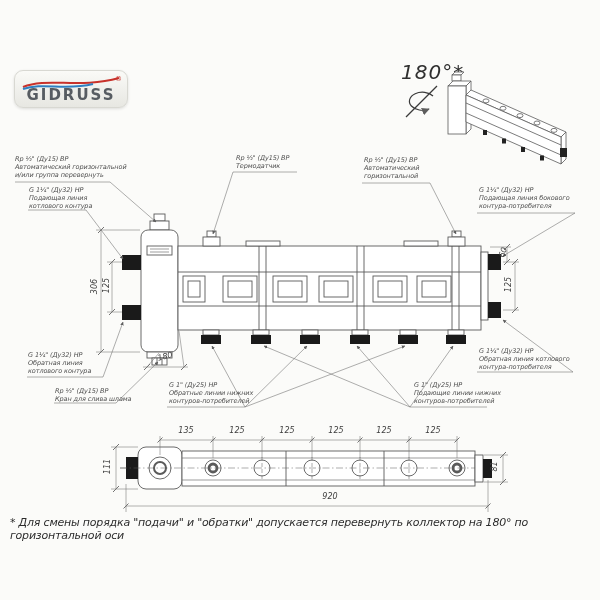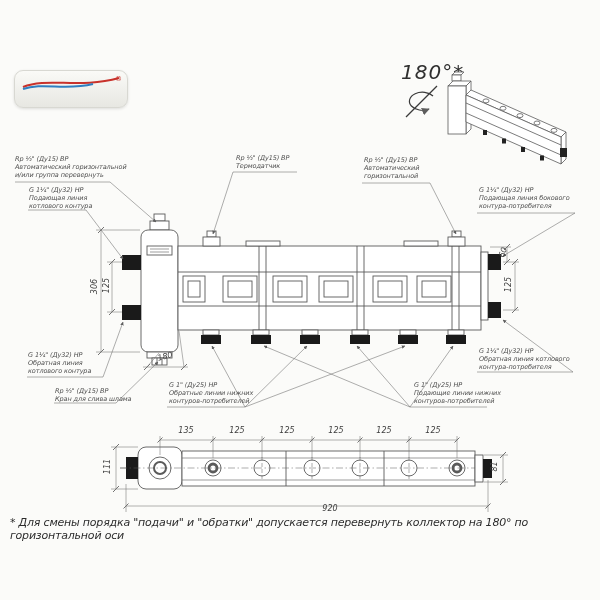--- a/index.html
+++ b/index.html
@@ -25,20 +25,21 @@
 </head>
 <body>
 
 <div class="canvas">
 
   <div class="logo">
     <svg class="logo-waves" width="102" height="16">
       <path d="M2,13 C26,3 58,15 98,4" stroke="#c8322b" stroke-width="2" fill="none"></path>
       <path d="M2,15 C22,8 44,17 72,10" stroke="#2f7fc1" stroke-width="2" fill="none"></path>
     </svg>
+    <div class="logo-text">GIDRUSS</div>
     <div class="logo-reg">®</div>
   </div>
 
   <div class="rot">180°*</div>
 
   <svg class="art" width="600" height="600" viewBox="0 0 600 600">
     <defs>
       <marker id="arr" viewBox="0 0 10 10" refX="9" refY="5" markerWidth="6.5" markerHeight="6.5" orient="auto-start-reverse">
         <path d="M0,0 L10,5 L0,10 z" fill="#5d5d5d"></path>
       </marker>
@@ -315,19 +316,19 @@
   <div class="dim" style="left:150px;top:352px;transform:rotate(-14deg)">180</div>
   <div class="dim" style="left:488px;top:248px;transform:rotate(-72deg)">60</div>
   <div class="dim" style="left:493px;top:280px;transform:rotate(-90deg)">125</div>
 
   <div class="dim" style="left:171px;top:426px">135</div>
   <div class="dim" style="left:222px;top:426px">125</div>
   <div class="dim" style="left:272px;top:426px">125</div>
   <div class="dim" style="left:321px;top:426px">125</div>
   <div class="dim" style="left:369px;top:426px">125</div>
   <div class="dim" style="left:418px;top:426px">125</div>
-  <div class="dim" style="left:315px;top:504px">920</div>
+  <div class="dim" style="left:315px;top:492px">920</div>
   <div class="dim" style="left:92px;top:462px;transform:rotate(-90deg)">111</div>
   <div class="dim" style="left:479px;top:462px;transform:rotate(-90deg)">81</div>
 
   <div class="footnote">* Для смены порядка "подачи" и "обратки" допускается перевернуть коллектор на 180° по горизонтальной оси</div>
 
 </div>
 
 </body></html>

